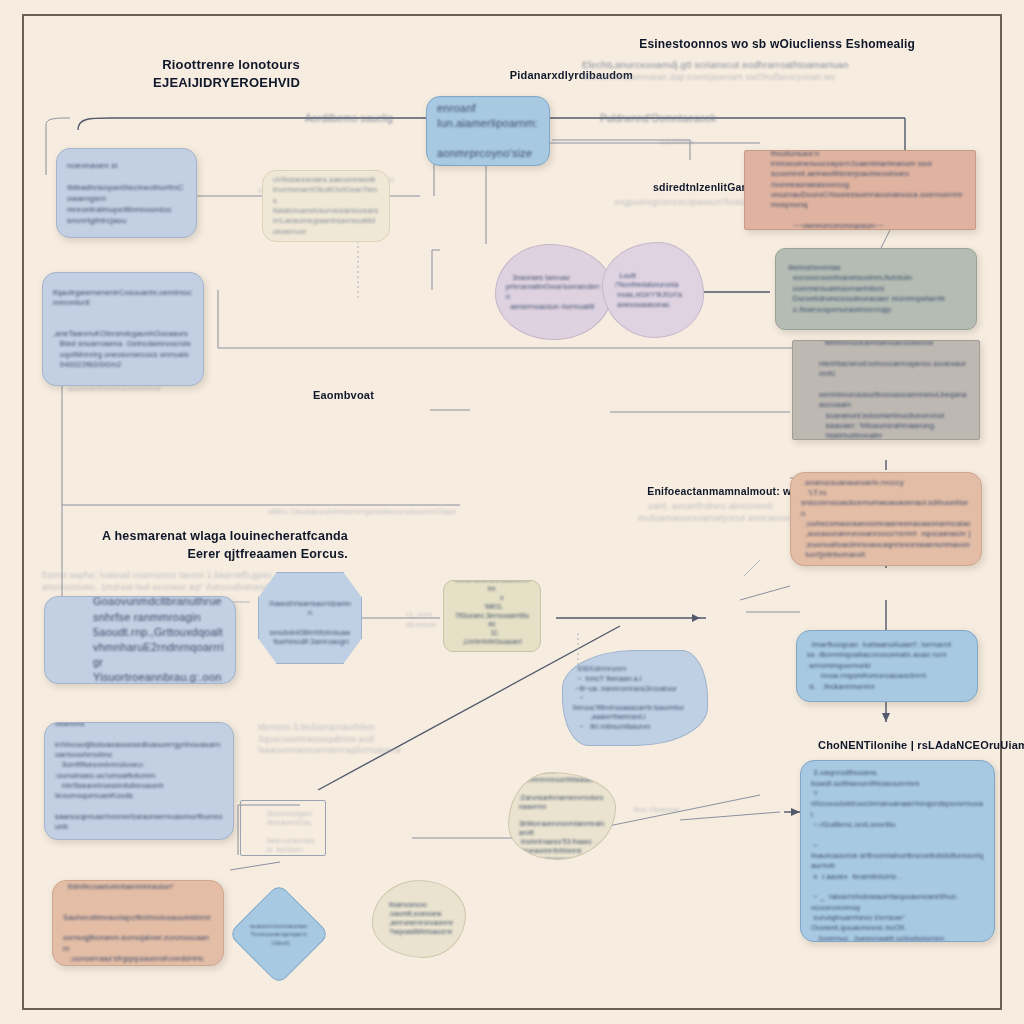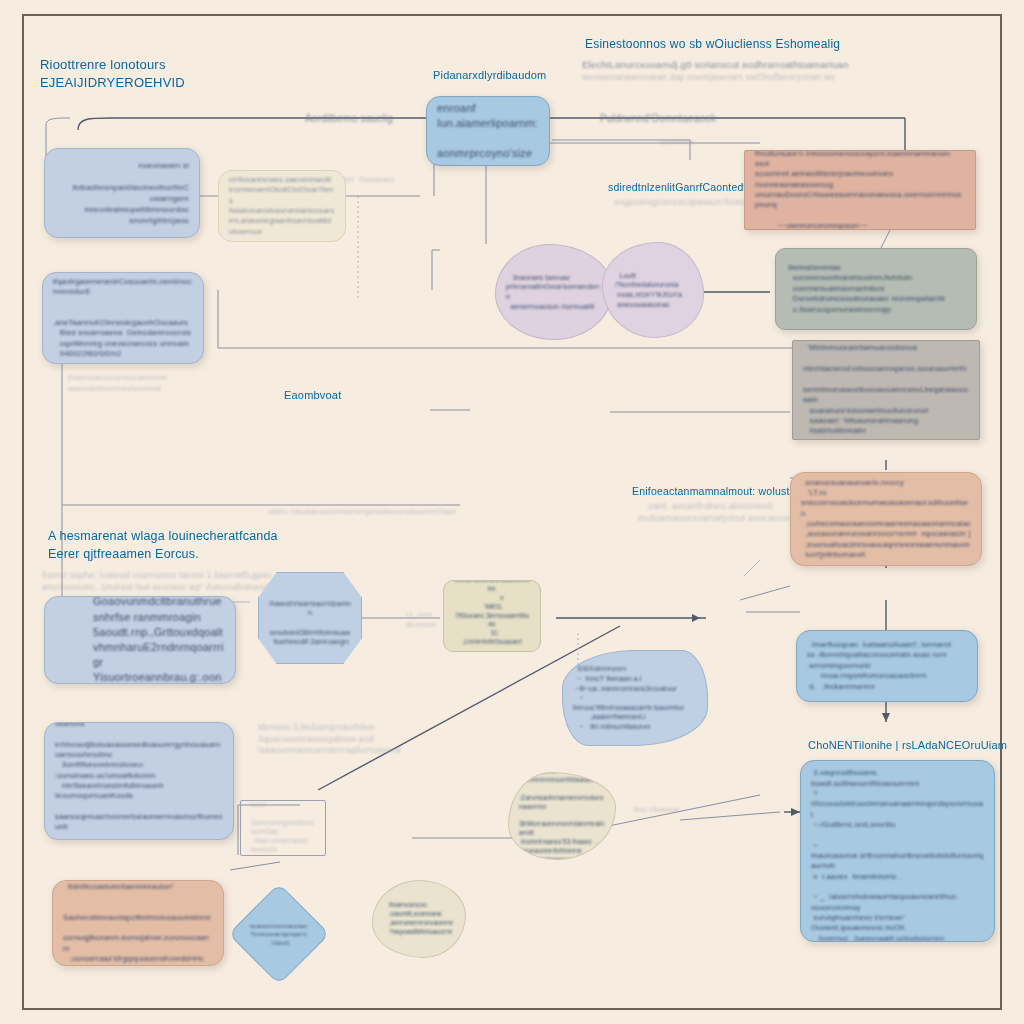--- a/index.html
+++ b/index.html
@@ -33,49 +33,49 @@
     color: #3b4a69;
     filter: blur(0.85px);
     letter-spacing: 0.2px;
     line-height: 1.38;
     white-space: pre-wrap;
     word-break: break-word;
     -webkit-font-smoothing: none;
   }
   .ptxt.faint { color: #6f7b93; opacity: .85; }
   .ptxt.ghost { color: #9aa3b3; opacity: .6; filter: blur(1.3px); }
-  .ptxt.title { font-weight: normal; filter: blur(0.6px); color: #0369a1; }
+  .ptxt.title { font-weight: bold; filter: blur(0.6px); color: #0f172a; text-align: right; }
 
   
   .node {
     position: absolute;
     box-sizing: border-box;
     display: flex;
     flex-direction: column;
     justify-content: center;
     overflow: hidden;
   }
   .node .body { padding: 7px 10px; }
   .rounded { border-radius: 14px; }
   .soft    { border-radius: 10px; }
-  .sq      { border-radius: 2px; }
+  .sq      { border-radius: 2px; padding-left: 16px; }
   .shadow  { box-shadow: 2px 3px 7px rgba(80,70,60,.18); }
 
   
   .c-blue      { background:#a8c9e2; border:1px solid #7fa8c8; }
   .c-bluesoft  { background:#c3cfe2; border:1px solid #a4b4cc; }
   .c-bluepale  { background:#bfd0e4; border:1px solid #9db2cc; }
   .c-salmon    { background:#dfb3a0; border:1px solid #c79craw; }
   .c-salmon    { background:#dfb3a0; border:1px solid #c59a86; }
   .c-salmon2   { background:#e3bda6; border:1px solid #cfa68e; }
   .c-sage      { background:#b4bcb4; border:1px solid #98a298; }
   .c-warmgray  { background:#bdb8b2; border:1px solid #a29c95; }
   .c-cream     { background:#e9e3cf; border:1px solid #cfc8ac; }
   .c-cream2    { background:#e5e0c6; border:1px solid #c9c3a4; }
-  .c-creamfaint{ background:#f0e8d6; border:1px solid #ddd2ba; }
+  .c-creamfaint{ background:#f0e8d6; border:1px solid #ddd2ba;margin-left:44px; }
   .c-mauve     { background:#ded2e0; border:1px solid #c4b6c8; }
   .c-mauve2    { background:#dfd3e2; border:1px solid #c6b8ca; }
 
   
   .diamond { transform: rotate(45deg); border-radius: 10px; }
   .diamond > .body { transform: rotate(-45deg); }
 
   
   .blob1 { border-radius: 46% 54% 50% 50% / 52% 48% 52% 48%; }
   .blob2 { border-radius: 55% 45% 48% 52% / 45% 55% 45% 55%; }
@@ -208,35 +208,35 @@
 rtLrurum</div>
   <div class="ptxt ghost" style="left:68px; top:372px; width:150px; font-size:8px;">Daerruanucrsrnsvraernrnrr
 auuroerfrnorrruuriurmrnd</div>
   <div class="ptxt ghost" style="left:268px; top:506px; width:300px; font-size:8px;">sBtru.OeuaaceuhilrmernrrgenalieouroduornrrOlaoi</div>
   <div class="ptxt ghost" style="left:258px; top:722px; width:200px; font-size:8.5px;">sbrnuun.3,0edoerqcnaorhtiun
 3quacouurmaoooqabnne.aod
 \saauunmaunrarnstnrraqilurnuauvrw</div>
   <div class="ptxt ghost" style="left:258px; top:186px; width:110px; font-size:7.5px;">rn.ro.nurno.sunnrrn</div>
   <div class="ptxt ghost" style="left:634px; top:804px; width:90px; font-size:8px;">lluo.Ouanoe</div>
 
-  <div class="node rounded c-bluesoft shadow" style="left:44px; top:148px; width:156px; height:90px;text-align:right;">
+  <div class="node rounded c-bluesoft shadow" style="left:56px; top:148px; width:141px; height:90px;">
     <div class="body ptxt" style="position:static; font-size:8px;">noeonaoen si
 
 Ibibadhnsnpan0lecineothorfInC owarngsrn
 mreontralmupeltibmnourdoc  snvnrtgihtrcjaou</div>
   </div>
 
   <div class="node rounded c-creamfaint" style="left:218px; top:170px; width:128px; height:72px;">
     <div class="body ptxt faint" style="position:static; font-size:7.5px;">uVilosaresnaes.saeuonnwoib
 lnormenarrlOlcdlClclOoar7tens
 Ndatcnuendvsurvesianicosars
 irrLanaomegiaanhsavrsoaMdutowrroor</div>
   </div>
 
-  <div class="node rounded c-bluesoft shadow" style="left:42px; top:272px; width:162px; height:92px;">
+  <div class="node rounded c-bluesoft shadow" style="left:42px; top:272px; width:162px; height:114px;">
     <div class="body ptxt" style="position:static; font-size:7.5px;">ifqaotrgawrnenenlrCosuuanhr,oemtrnocmmnnilurE
 
    ,aneTaanrruKOinrsndcgaunhOocaaurs
    Bled snuarroaena  Gelncdamroocrois
    oqotMnnrirg oneoscnarcocs onrruain
    940022f60/0/0/n2</div>
   </div>
 
   <div class="node rounded c-blue shadow" style="left:426px; top:96px; width:124px; height:70px;">
     <div class="body ptxt" style="position:static; font-size:11px;">ssaonanndec.srtrnaenroanf

